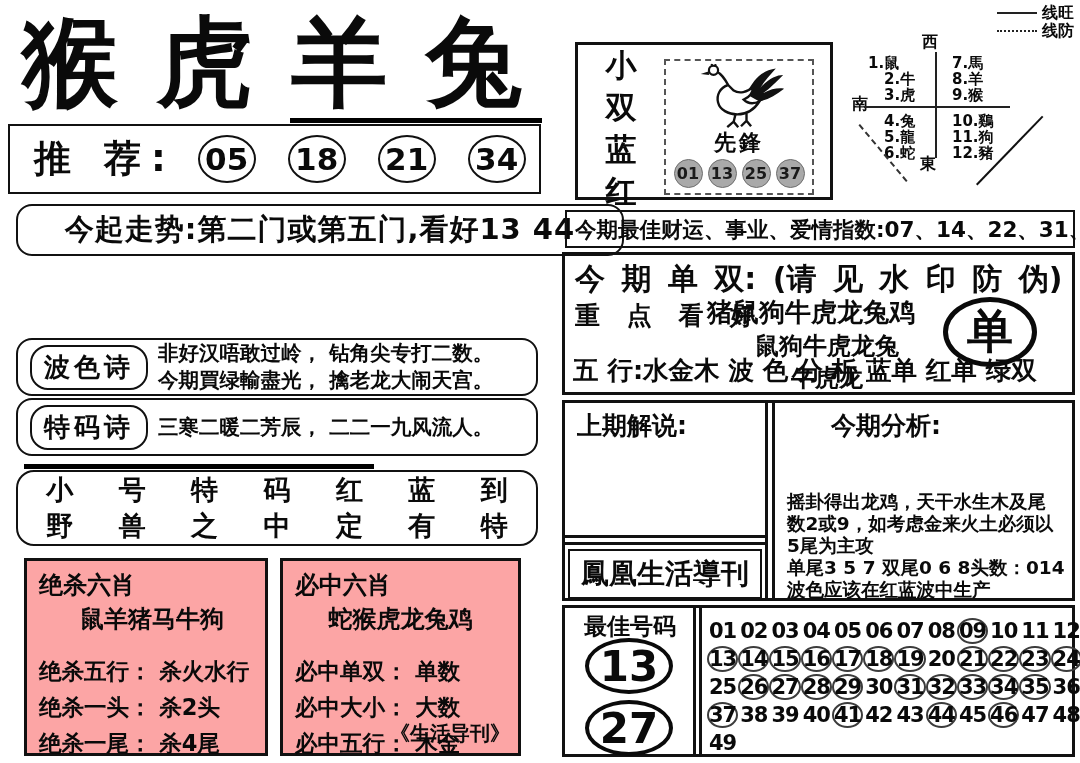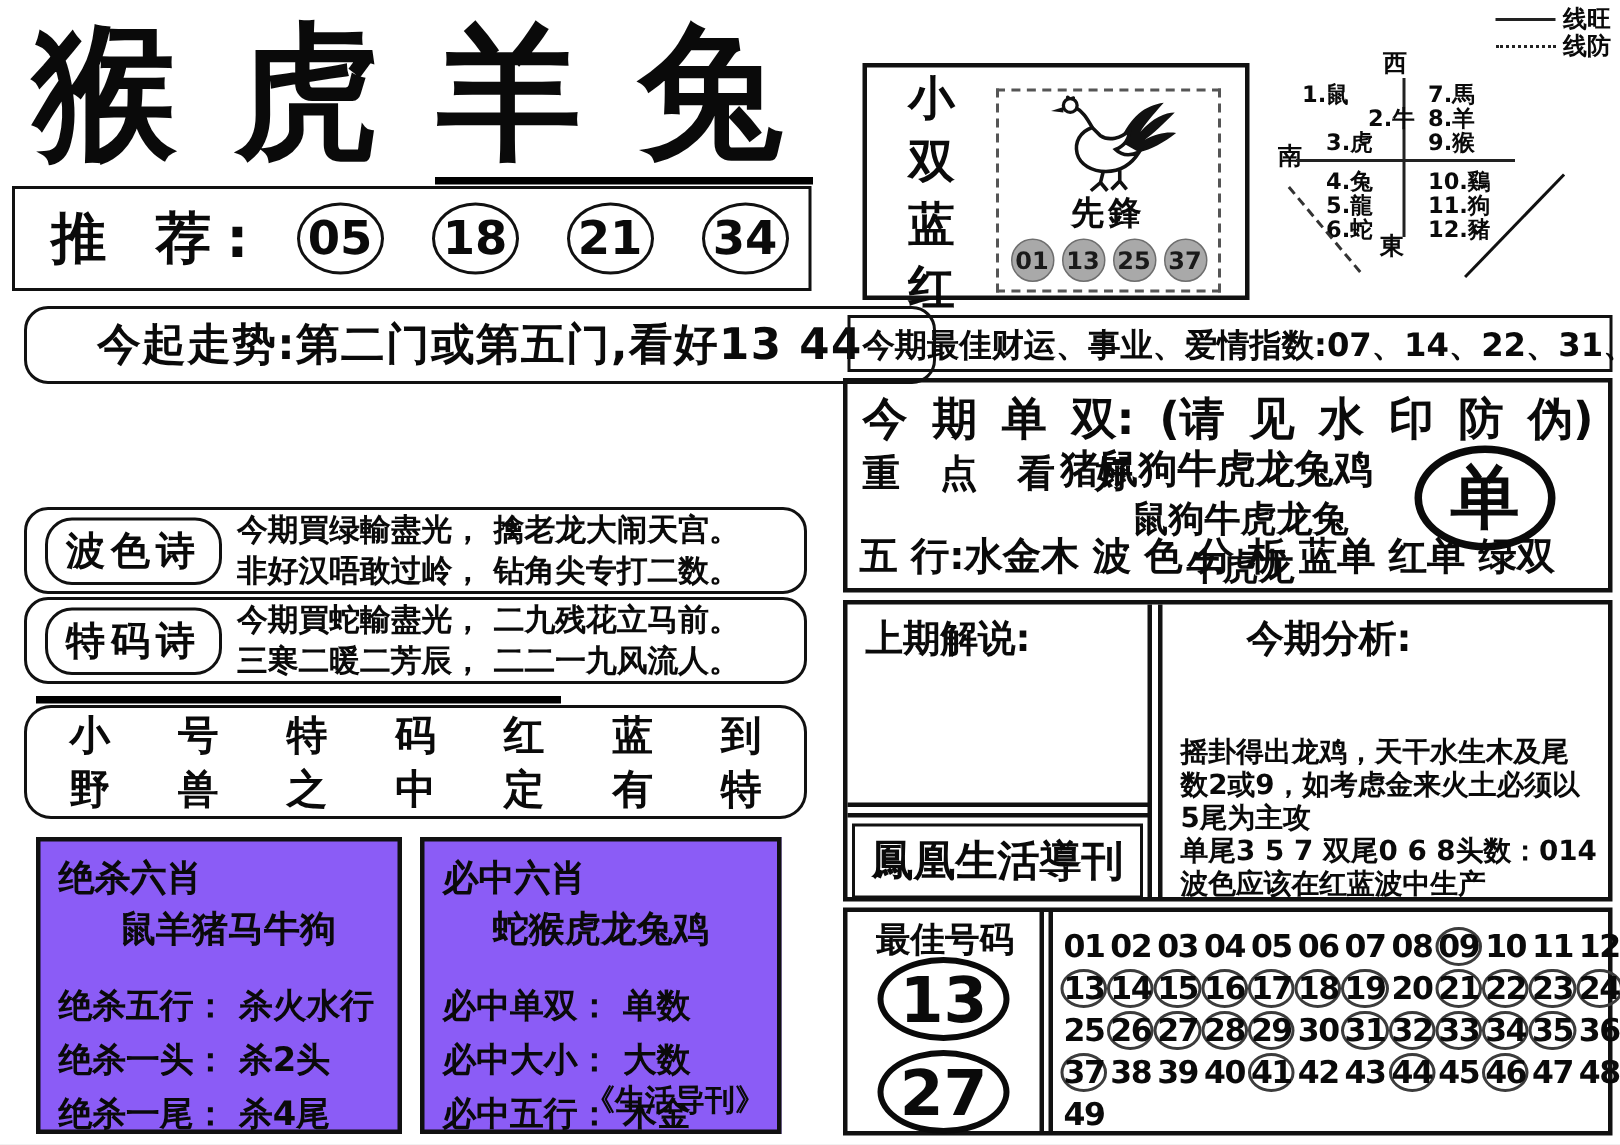--- a/index.html
+++ b/index.html
@@ -33,21 +33,21 @@
 
   .poem-box { left:16px; width:522px; height:58px; display:flex; align-items:center; }
   .poem-pill { border:2.5px solid #111; border-radius:18px; padding:3px 12px;
     font-size:26px; letter-spacing:4px; margin:0 10px 0 12px; white-space:nowrap; }
   .poem-lines { font-size:20.5px; line-height:27px; white-space:nowrap; }
 
   .slogan-box { left:16px; top:470px; width:522px; height:76px; border-radius:18px;
     display:flex; flex-direction:column; justify-content:space-evenly; }
   .slogan-line { text-align:center; font-size:27px; word-spacing:36px; }
 
-  .info-box { border:3px solid #111; background:#8b5cf6; }
+  .info-box { border:3px solid #111; background:#fca5a5; }
   .kill-box { left:24px; top:558px; width:244px; height:198px; padding:8px 0 0 12px; }
   .must-box { left:280px; top:558px; width:241px; height:198px; padding:8px 12px 0 12px; }
   .ib-title { font-size:24px; }
   .ib-animals { font-size:24px; text-align:center; margin-top:2px; }
   .ib-items { margin-top:18px; }
   .ib-row { font-size:22.5px; line-height:36px; white-space:nowrap; }
   .ib-footer { position:absolute; right:8px; bottom:6px; font-size:20px; }
 
   
   .corner-box { left:575px; top:42px; width:258px; height:158px; border:3px solid #111; }
@@ -142,29 +142,28 @@
   </div>
 
   <div class="abs round-box trend-box">
     <span>今起走势:第二门或第五门,看好13 44</span>
   </div>
 
 
   <div class="abs round-box poem-box" style="top:338px;">
     <span class="poem-pill">波色诗</span>
     <span class="poem-lines">
+      <div>非好汉唔敢过岭， 钻角尖专打二数。</div>
       <div>今期買绿輸盡光， 擒老龙大闹天宫。</div>
-      <div>非好汉唔敢过岭， 钻角尖专打二数。</div>
     </span>
   </div>
 
   <div class="abs round-box poem-box" style="top:398px;">
     <span class="poem-pill">特码诗</span>
     <span class="poem-lines">
-      <div>今期買蛇輸盡光， 二九残花立马前。</div>
       <div>三寒二暖二芳辰， 二二一九风流人。</div>
     </span>
   </div>
 
   <div class="abs thick-line" style="left:24px; top:464px; width:350px;"></div>
   <div class="abs round-box slogan-box">
     <div class="slogan-line">小 号 特 码 红 蓝 到</div>
     <div class="slogan-line">野 兽 之 中 定 有 特</div>
   </div>
 
@@ -231,21 +230,21 @@
   </div>
 
   <div class="abs compass">
     <span class="cp" style="left:70px; top:30px; font-size:16px;">西</span>
     <span class="cp" style="left:0px; top:92px; font-size:16px;">南</span>
     <span class="cp" style="left:68px; top:152px; font-size:16px;">東</span>
     <div class="cline" style="left:83px; top:50px; width:2px; height:106px;"></div>
     <div class="cline" style="left:12px; top:104px; width:146px; height:2px;"></div>
 
     <span class="cp" style="left:16px; top:52px;">1.鼠</span>
-    <span class="cp" style="left:32px; top:68px;margin-left:28px;">2.牛</span>
+    <span class="cp" style="left:32px; top:68px;">2.牛</span>
     <span class="cp" style="left:32px; top:84px;">3.虎</span>
     <span class="cp" style="left:32px; top:110px;">4.兔</span>
     <span class="cp" style="left:32px; top:126px;">5.龍</span>
     <span class="cp" style="left:32px; top:142px;">6.蛇</span>
 
     <span class="cp" style="left:100px; top:52px;">7.馬</span>
     <span class="cp" style="left:100px; top:68px;">8.羊</span>
     <span class="cp" style="left:100px; top:84px;">9.猴</span>
     <span class="cp" style="left:100px; top:110px;">10.鷄</span>
     <span class="cp" style="left:100px; top:126px;">11.狗</span>

